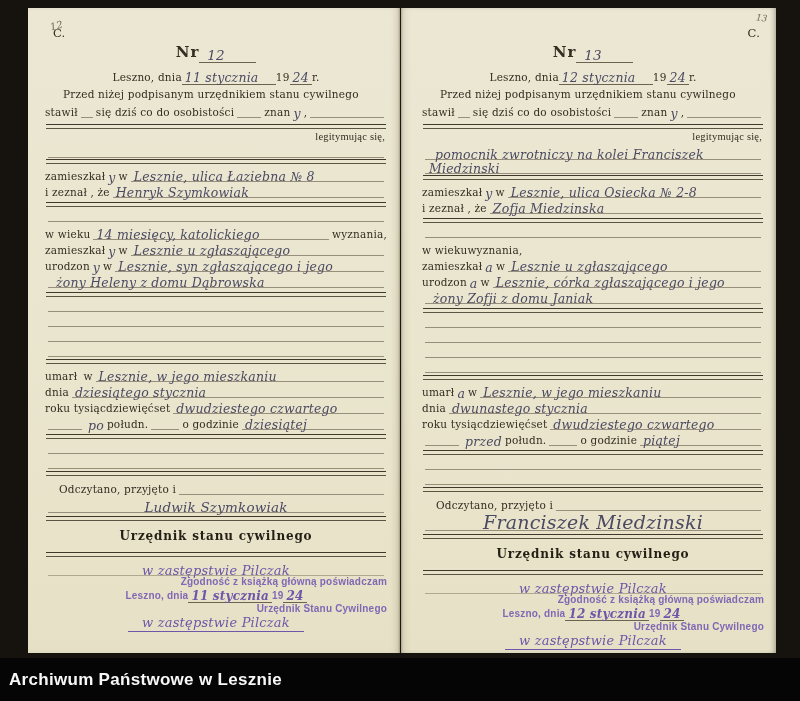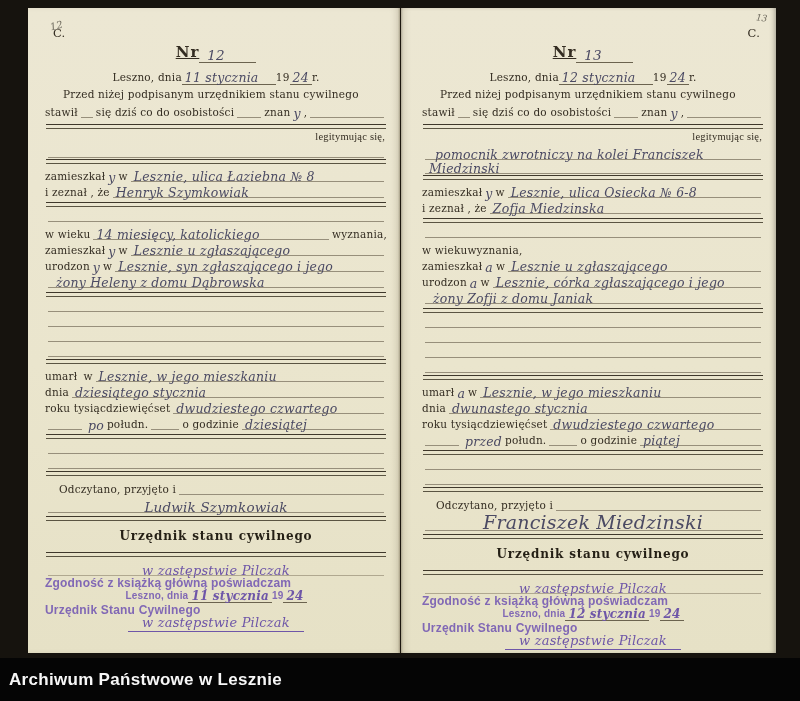--- a/index.html
+++ b/index.html
@@ -19,29 +19,29 @@
   .gap{border-bottom:1px solid #978f7b;display:inline-block;margin:0 3px;}
   .hw{font-family:"DejaVu Serif",serif;font-style:italic;color:#4b4a63;font-size:12.5px;
       line-height:1;white-space:nowrap;padding:0 3px;transform:translateY(2px);}
   .hwp{color:#6e56a8;}
   .rule2{height:3px;border-top:1.7px solid #3f382b;border-bottom:1px solid #5a5442;margin:0 1px;}
   .e{height:12px;}
   .corner{height:13px;font-size:11.5px;}
   .page.right .corner{text-align:right;padding-right:4px;}
   .page.left .corner{padding-left:8px;}
   .nrline{display:flex;justify-content:center;align-items:flex-end;height:22px;}
-  .nrlbl{font-weight:bold;font-size:15px;letter-spacing:1px;text-decoration:underline;}
+  .nrlbl{font-weight:bold;font-size:15px;letter-spacing:1px;}
   .nrv{min-width:46px;border-bottom:1px solid #6b634f;text-align:left;padding-left:8px;font-size:13.5px;}
   .dateline{display:flex;justify-content:center;align-items:flex-end;height:16px;margin-top:6px;}
   .u{border-bottom:1px solid #6b634f;margin-top:11px;}
   .ind{text-indent:18px;margin-top:5px;height:15px;}
   .legit{text-align:right;height:13px;margin-top:2px;padding-right:2px;font-family:Liberation Serif, serif;}
   .hdr{text-align:center;font-weight:bold;font-size:12px;letter-spacing:.8px;height:14px;margin-top:8px;color:#241f15;}
   .stamp{font-family:"Liberation Sans",sans-serif;color:#8168b5;font-weight:bold;}
-  .st1{text-align:left;font-size:12px;height:11px;letter-spacing:.2px;}
+  .st1{text-align:right;font-size:10px;height:11px;letter-spacing:.2px;}
   .stdate{display:flex;justify-content:center;align-items:flex-end;height:14px;font-size:10px;}
   .sig2w{display:flex;justify-content:center;height:16px;}
   .sig2{border-bottom:1.4px solid #6e56a8;padding:0 14px;}
   .m2{margin-top:2px;}.m3{margin-top:3px;}.m4{margin-top:4px;}.m6{margin-top:6px;}.m9{margin-top:9px;}
   .crease{position:absolute;left:398px;top:8px;width:5px;height:645px;
     background:linear-gradient(90deg,rgba(40,30,10,0) 0%,rgba(60,45,20,.28) 45%,rgba(20,15,5,.18) 60%,rgba(40,30,10,0) 100%);}
   .pencil{position:absolute;font-style:italic;color:#6d695d;font-size:10px;font-family:"DejaVu Serif",serif;}
   .pencil.pl{left:50px;top:20px;transform:rotate(-14deg);}
   .pencil.pr{left:756px;top:13px;transform:rotate(7deg);font-size:9px;}
   .bar{position:absolute;left:0;bottom:0;width:800px;height:43px;background:#050505;
@@ -295,21 +295,21 @@
         </span>
       </div>
 
       <div class="rule2" style="margin-top:1px"></div>
 
       <div class="row m2" style="min-height:16px">
         <span class="sp">zamieszkał</span>
         <span class="hw">y</span>
         <span class="sp">w</span>
         <span class="fill">
-          <span class="hw">Lesznie, ulica Osiecka № 6-8</span>
+          <span class="hw">Lesznie, ulica Osiecka № 2-8</span>
         </span>
       </div>
 
       <div class="row" style="min-height:16px">
         <span class="sp">i zeznał , że</span>
         <span class="fill">
           <span class="hw">Zofja Miedzinska</span>
         </span>
       </div>
 

